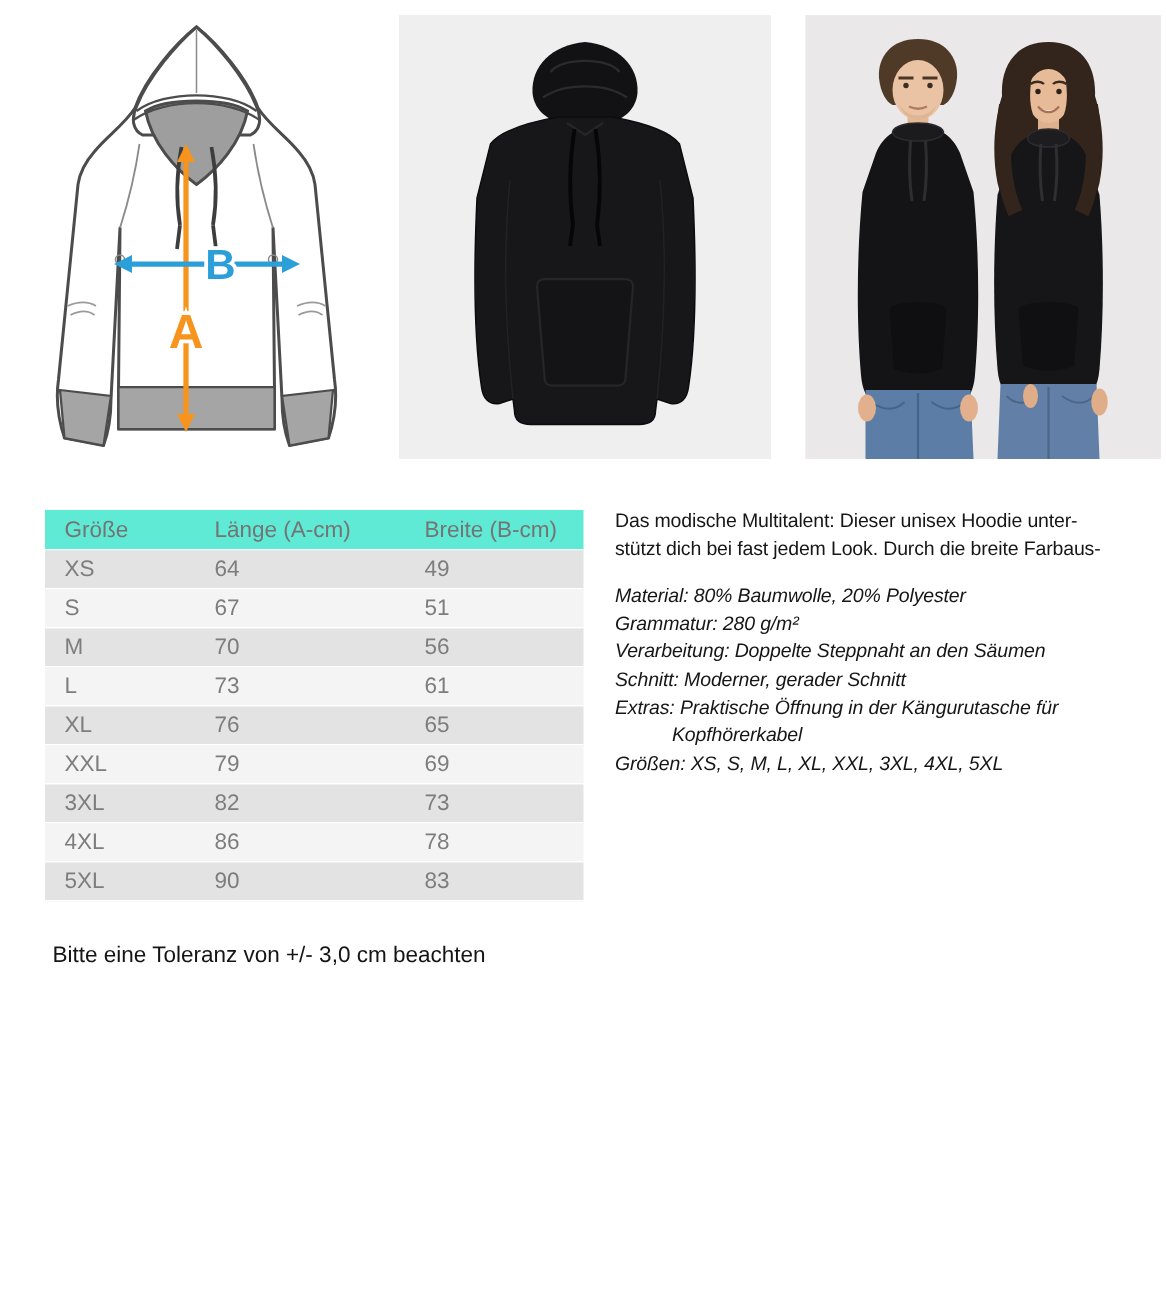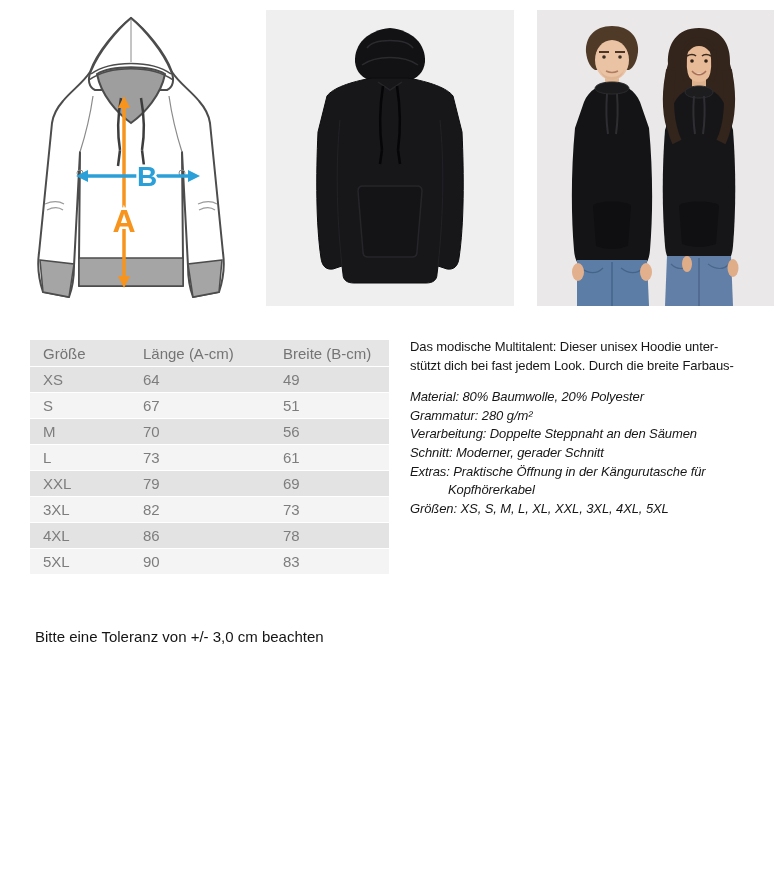--- a/index.html
+++ b/index.html
@@ -14,21 +14,21 @@
   .figure-models  { left:537px; width:237px; background:#eae8e8; }
   .figure svg { display:block; width:100%; height:100%; }
 
   
   .size-table-wrap { position:absolute; left:30px; top:340px; width:359px; }
   table.size-table { width:100%; border-collapse:separate; border-spacing:0; }
   table.size-table th, table.size-table td {
     text-align:left; font-size:15px; font-weight:normal; color:#7e7d7d;
     padding:0 0 0 13px; height:26px; border-bottom:1px solid #ffffff;
   }
-  table.size-table thead th { background:#e5e5e5; height:27px; color:#757474; }
+  table.size-table thead th { background:#5eead4; height:27px; color:#757474; }
   table.size-table col.c1 { width:100px; }
   table.size-table col.c2 { width:140px; }
   table.size-table col.c3 { width:119px; }
   table.size-table tbody tr:nth-child(odd) td  { background:#e4e3e3; }
   table.size-table tbody tr:nth-child(even) td { background:#f5f4f4; }
 
   
   .description { position:absolute; left:410px; top:338px; width:365px;
     font-size:13px; line-height:18.6px; color:#161616; letter-spacing:-0.1px; }
   .desc-line { white-space:nowrap; }
@@ -185,20 +185,25 @@
             <td>M</td>
             <td>70</td>
             <td>56</td>
           </tr>
         <tr>
             <td>L</td>
             <td>73</td>
             <td>61</td>
           </tr>
         <tr>
+            <td>XL</td>
+            <td>76</td>
+            <td>65</td>
+          </tr>
+        <tr>
             <td>XXL</td>
             <td>79</td>
             <td>69</td>
           </tr>
         <tr>
             <td>3XL</td>
             <td>82</td>
             <td>73</td>
           </tr>
         <tr>

